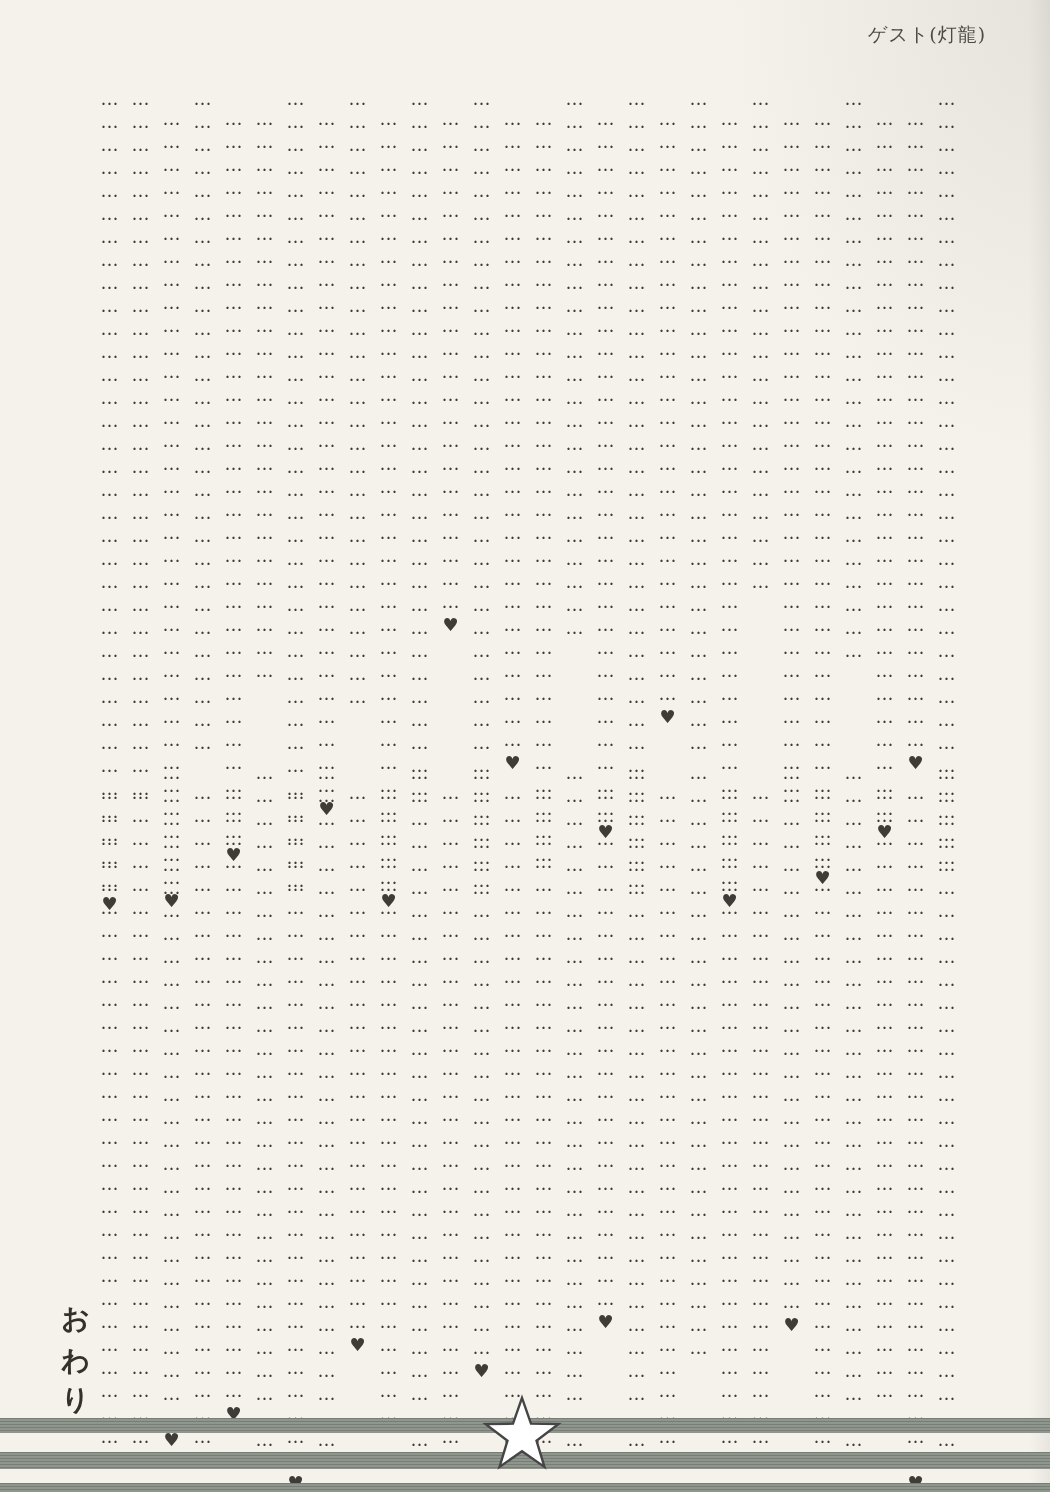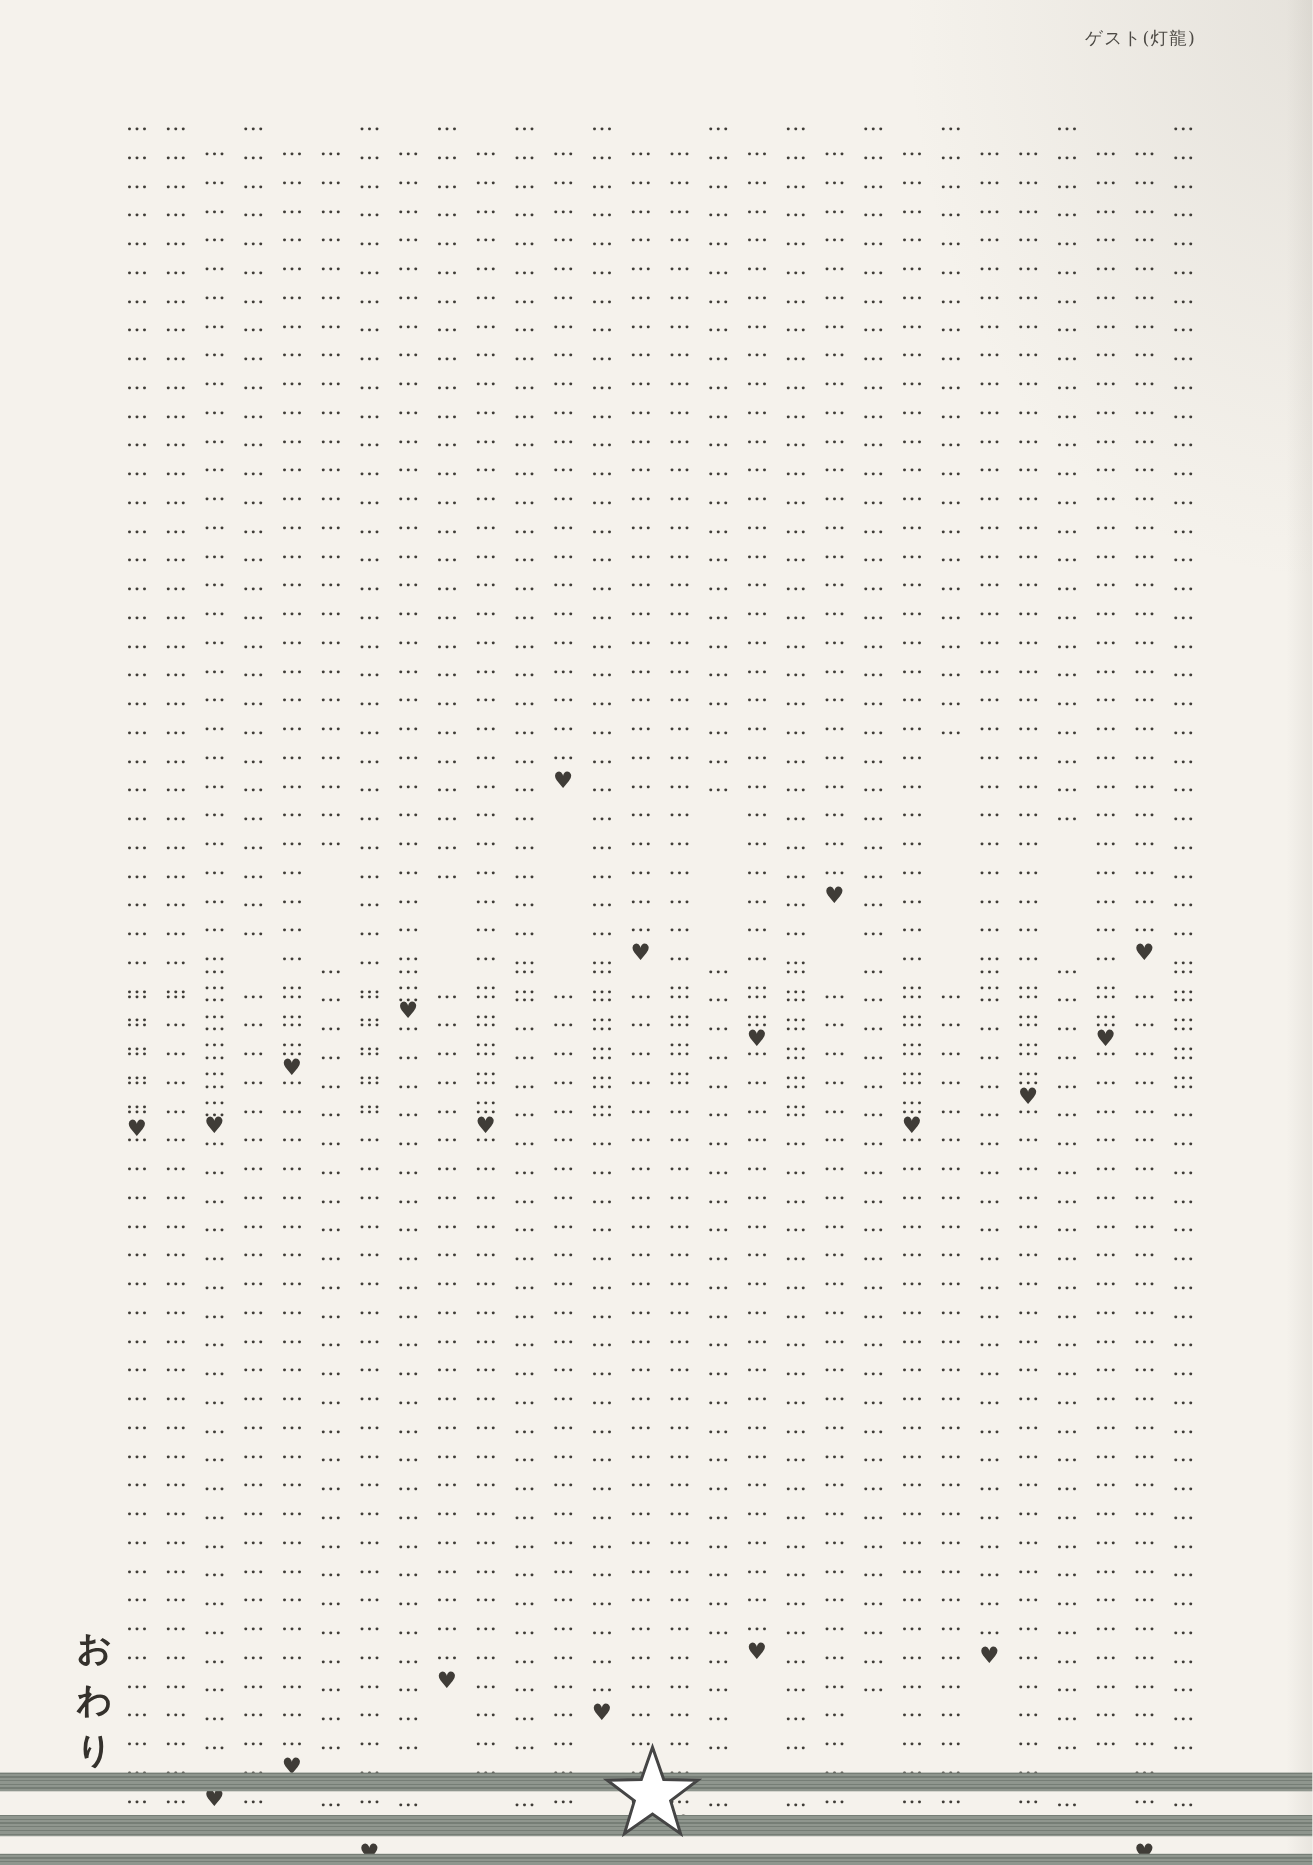--- a/index.html
+++ b/index.html
@@ -9,21 +9,21 @@
     background:
       radial-gradient(ellipse at 100% 0%, rgba(160,155,145,.18) 0%, rgba(160,155,145,0) 22%),
       linear-gradient(to left, rgba(120,115,105,.10) 0%, rgba(120,115,105,0) 2%),
       #f5f2ec;
     overflow:hidden;
     font-family:"DejaVu Serif","Liberation Serif",serif;
     color:#3b3833;
   }
   .credit{
     position:absolute; top:22px; left:868px; width:160px;
-    font-size:14px; letter-spacing:1px; color:#4d4a45; text-align:left;
+    font-size:19px; letter-spacing:1px; color:#4d4a45; text-align:left;
   }
   .vblock{
     position:absolute;
     writing-mode:vertical-rl;
     text-orientation:upright;
     font-size:18px;
     line-height:31px;
     letter-spacing:2px;
     color:#3f3c37;
   }

